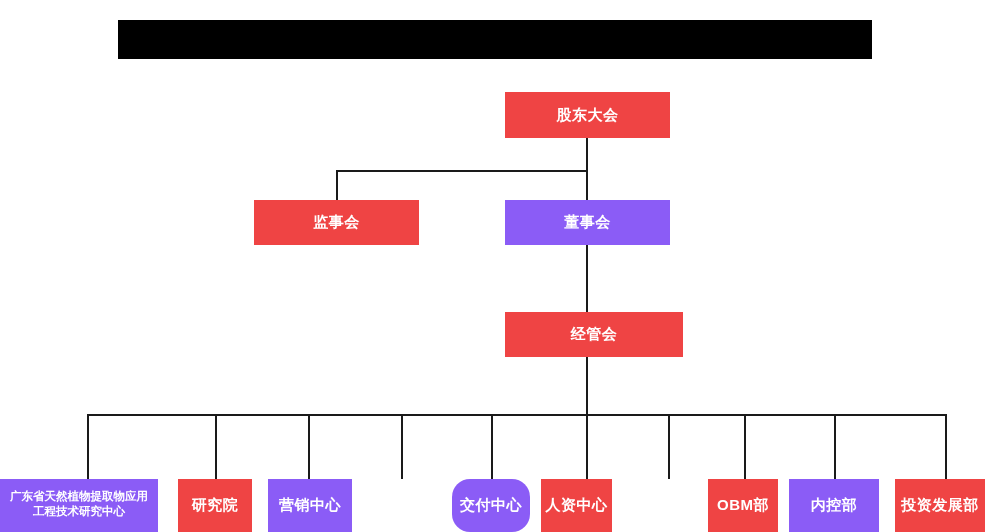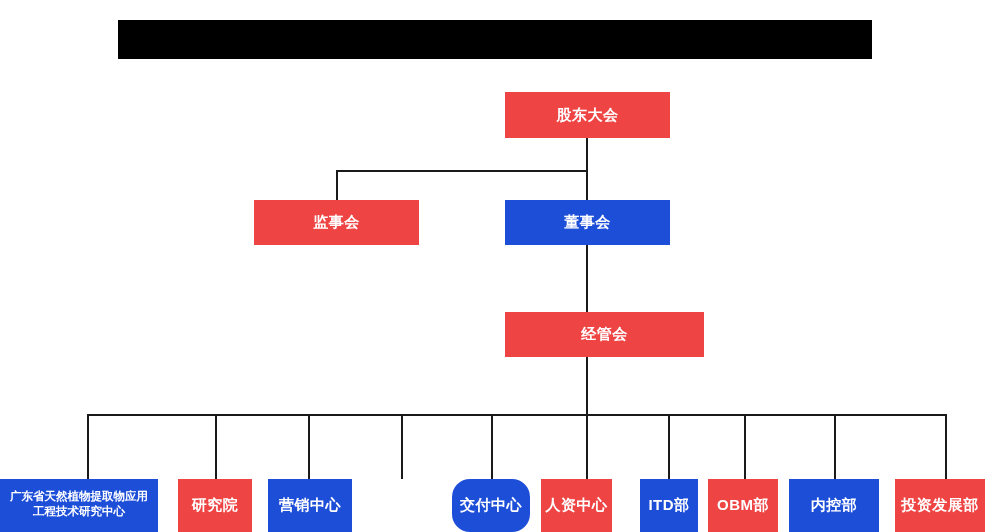--- a/index.html
+++ b/index.html
@@ -37,21 +37,21 @@
     justify-content: center;
     text-align: center;
     color: #ffffff;
     font-size: 15px;
     font-weight: 700;
     letter-spacing: 0.5px;
     line-height: 1.25;
     z-index: 3;
   }
   .node.dark  { background: #ef4444; }
-  .node.light { background: #1d4ed8; }
+  .node.light { background: #8b5cf6; }
 
   .node.small-text {
     font-size: 11.5px;
     font-weight: 700;
     letter-spacing: 0;
     line-height: 1.35;
     padding: 12px 6px;
     align-items: flex-end;
   }
 
@@ -86,21 +86,21 @@
   <div class="node dark" style="left:254px; top:200px; width:165px; height:45px;">
     <span>监事会</span>
   </div>
 
   <div class="node light" style="left:505px; top:200px; width:165px; height:45px;">
     <span>董事会</span>
   </div>
 
   <div class="line v" style="left:586px; top:245px; height:67px;"></div>
 
-  <div class="node dark" style="left:505px; top:312px; width:199px; height:45px;">
+  <div class="node dark" style="left:505px; top:312px; width:178px; height:45px;">
     <span>经管会</span>
   </div>
 
   <div class="line v" style="left:586px; top:357px; height:58px;"></div>
 
   <div class="line h" style="left:87px; top:414px; width:860px;"></div>
 
   <div class="line v" style="left:87px;  top:414px; height:65px;"></div>
   <div class="line v" style="left:215px; top:414px; height:65px;"></div>
   <div class="line v" style="left:308px; top:414px; height:65px;"></div>
@@ -126,23 +126,20 @@
 
 
   <div class="node light" style="left:452px; top:479px; width:78px; height:53px;border-radius:18px;">
     <span>交付中心</span>
   </div>
 
   <div class="node dark" style="left:541px; top:479px; width:71px; height:53px;">
     <span>人资中心</span>
   </div>
 
-  <div class="node light" style="left:640px; top:479px; width:58px; height:53px;">
-    <span>ITD部</span>
-  </div>
 
   <div class="node dark" style="left:708px; top:479px; width:70px; height:53px;align-items:center;">
     <span>OBM部</span>
   </div>
 
   <div class="node light" style="left:789px; top:479px; width:90px; height:53px;">
     <span>内控部</span>
   </div>
 
   <div class="node dark" style="left:895px; top:479px; width:90px; height:53px;">

